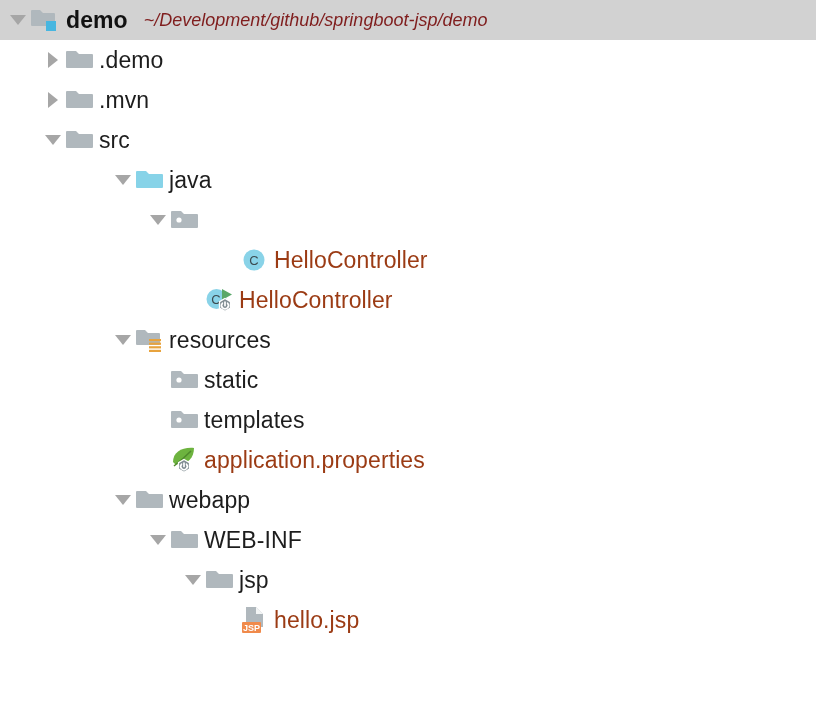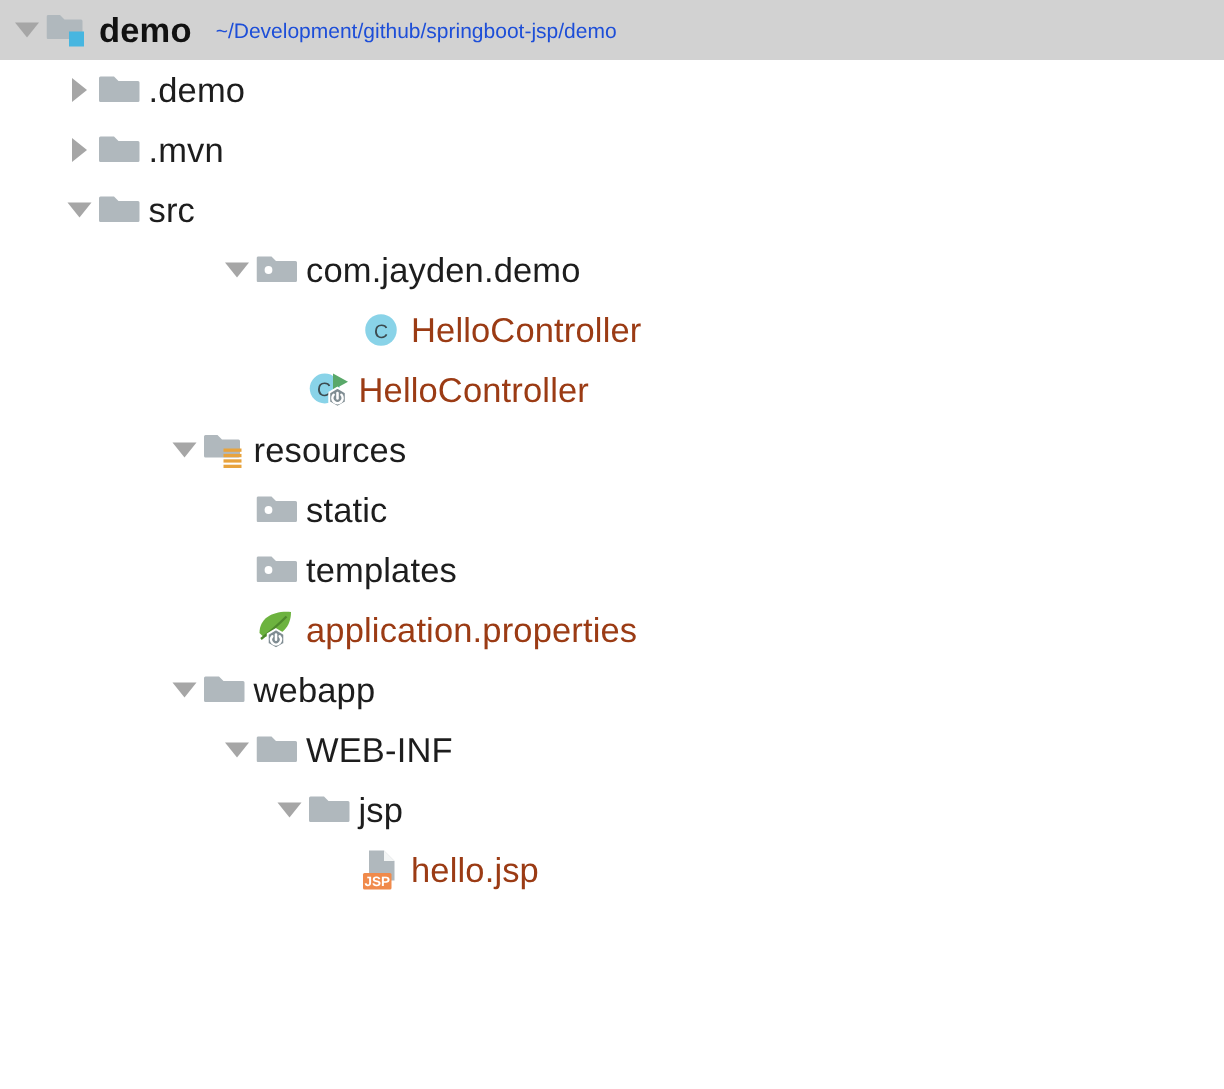--- a/index.html
+++ b/index.html
@@ -63,23 +63,24 @@
   
   .label {
     font-size: 23px;
     color: #1d1d1d;
     letter-spacing: 0.1px;
     padding-left: 4px;
   }
   .label.file-red { color: #9b3b14; text-align: center; }
   .label.root-name { font-weight: bold; color: #111111; padding-left: 6px; }
   .root-path {
-    font-size: 14px;
-    color: #1d4ed8;
+    font-size: 18px;
+    color: #7f1d1d;
     padding-left: 16px;
+    font-style: italic;
   }
 </style>
 </head>
 <body>
 
 <div id="tree">
     <div class="row selected">
       <span class="indent" style="width: 6px;"></span>
       <span class="twisty open">
         <i></i>
@@ -123,31 +124,42 @@
         <i></i>
       </span>
       <span class="icon">
         <svg width="28" height="28" viewBox="0 0 28 28">
           <path d="M1 5 h9 l3 3 h13 a1 1 0 0 1 1 1 v12 a1 1 0 0 1 -1 1 h-25 a1 1 0 0 1 -1 -1 v-15 a1 1 0 0 1 1 -1 z" fill="#b0b8bd"></path>
         </svg>
       </span>
       <span class="label">src</span>
     </div>
     <div class="row">
+      <span class="indent" style="width: 111px;"></span>
+      <span class="twisty open">
+        <i></i>
+      </span>
+      <span class="icon">
+        <svg width="28" height="28" viewBox="0 0 28 28">
+          <path d="M1 5 h9 l3 3 h13 a1 1 0 0 1 1 1 v12 a1 1 0 0 1 -1 1 h-25 a1 1 0 0 1 -1 -1 v-15 a1 1 0 0 1 1 -1 z" fill="#87d3e8"></path>
+        </svg>
+      </span>
+      <span class="label">java</span>
+    </div>
+    <div class="row">
       <span class="indent" style="width: 146px;"></span>
       <span class="twisty open">
         <i></i>
       </span>
       <span class="icon">
         <svg width="28" height="28" viewBox="0 0 28 28">
           <path d="M1 5 h9 l3 3 h13 a1 1 0 0 1 1 1 v12 a1 1 0 0 1 -1 1 h-25 a1 1 0 0 1 -1 -1 v-15 a1 1 0 0 1 1 -1 z" fill="#b0b8bd"></path>
           <circle cx="8" cy="14" r="2.6" fill="#ffffff"></circle>
         </svg>
       </span>
-      <span class="label">com.jayden.demo</span>
     </div>
     <div class="row">
       <span class="indent" style="width: 216px;"></span>
       <span class="twisty none">
         <i></i>
       </span>
       <span class="icon">
         <svg width="28" height="28" viewBox="0 0 28 28">
           <circle cx="13" cy="14" r="10.5" fill="#89d3e8"></circle>
           <text x="13" y="19" font-family="Liberation Sans, sans-serif" font-size="13" fill="#3c4b50" text-anchor="middle">C</text>

